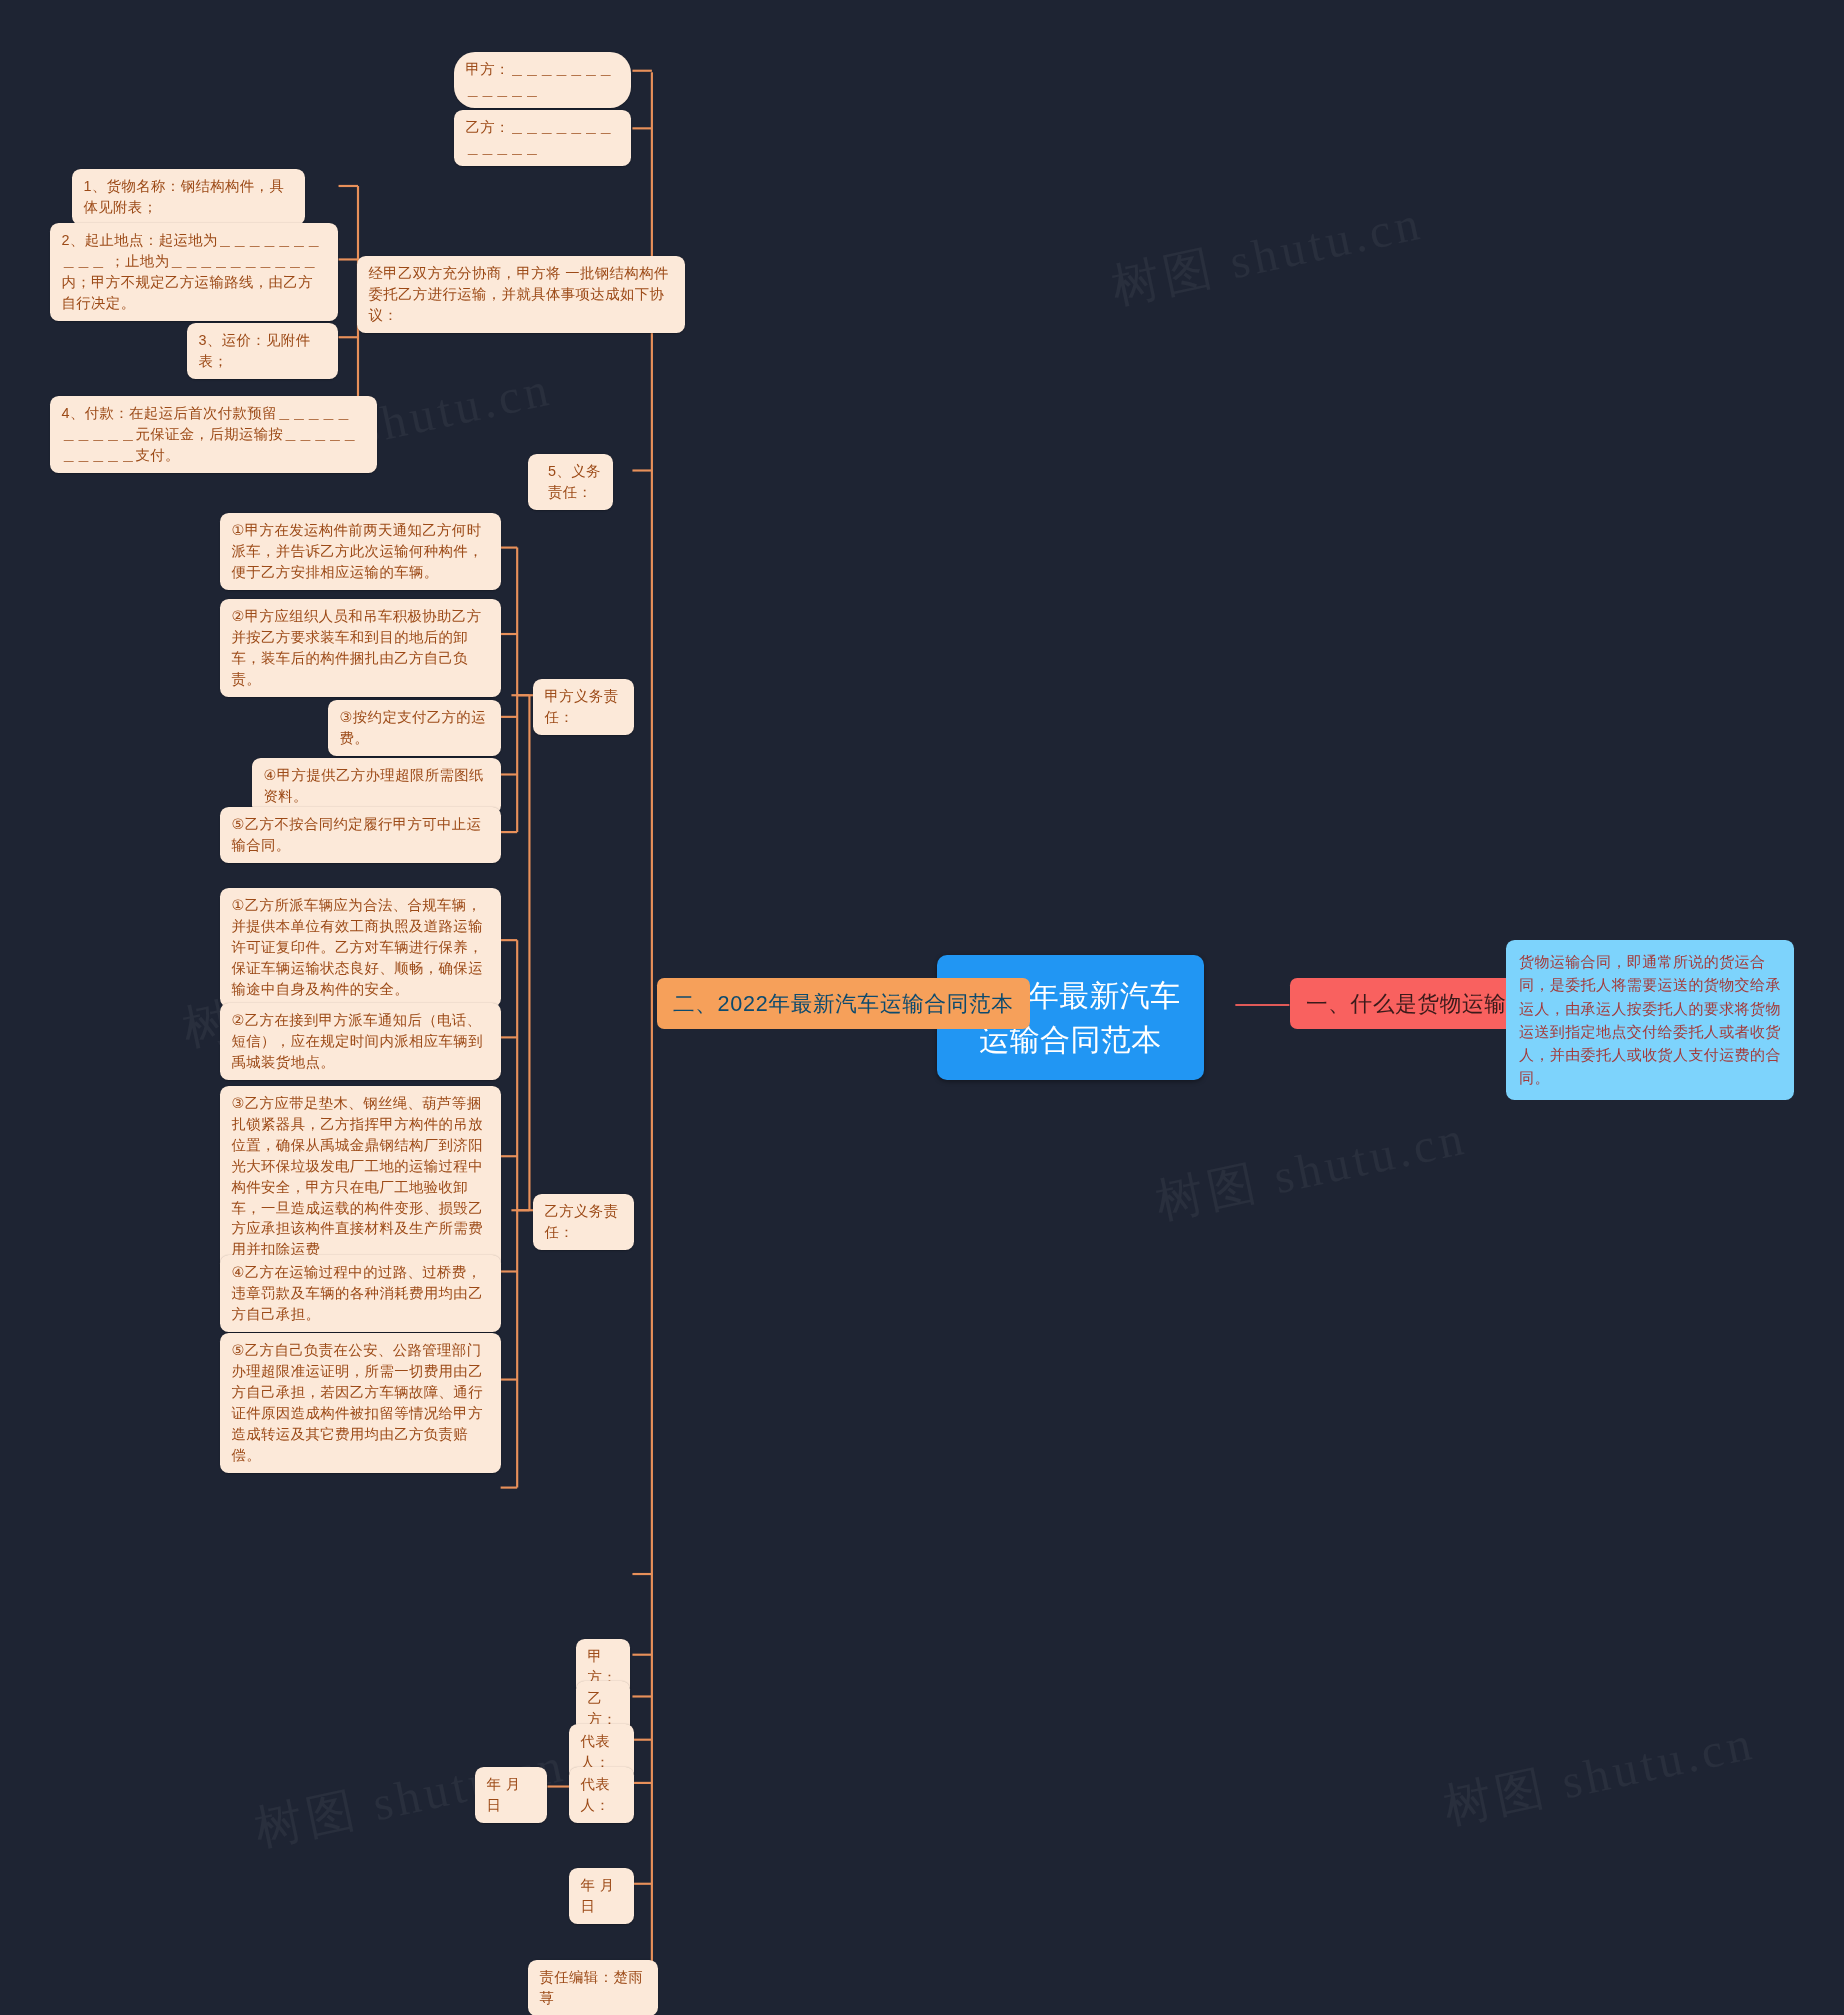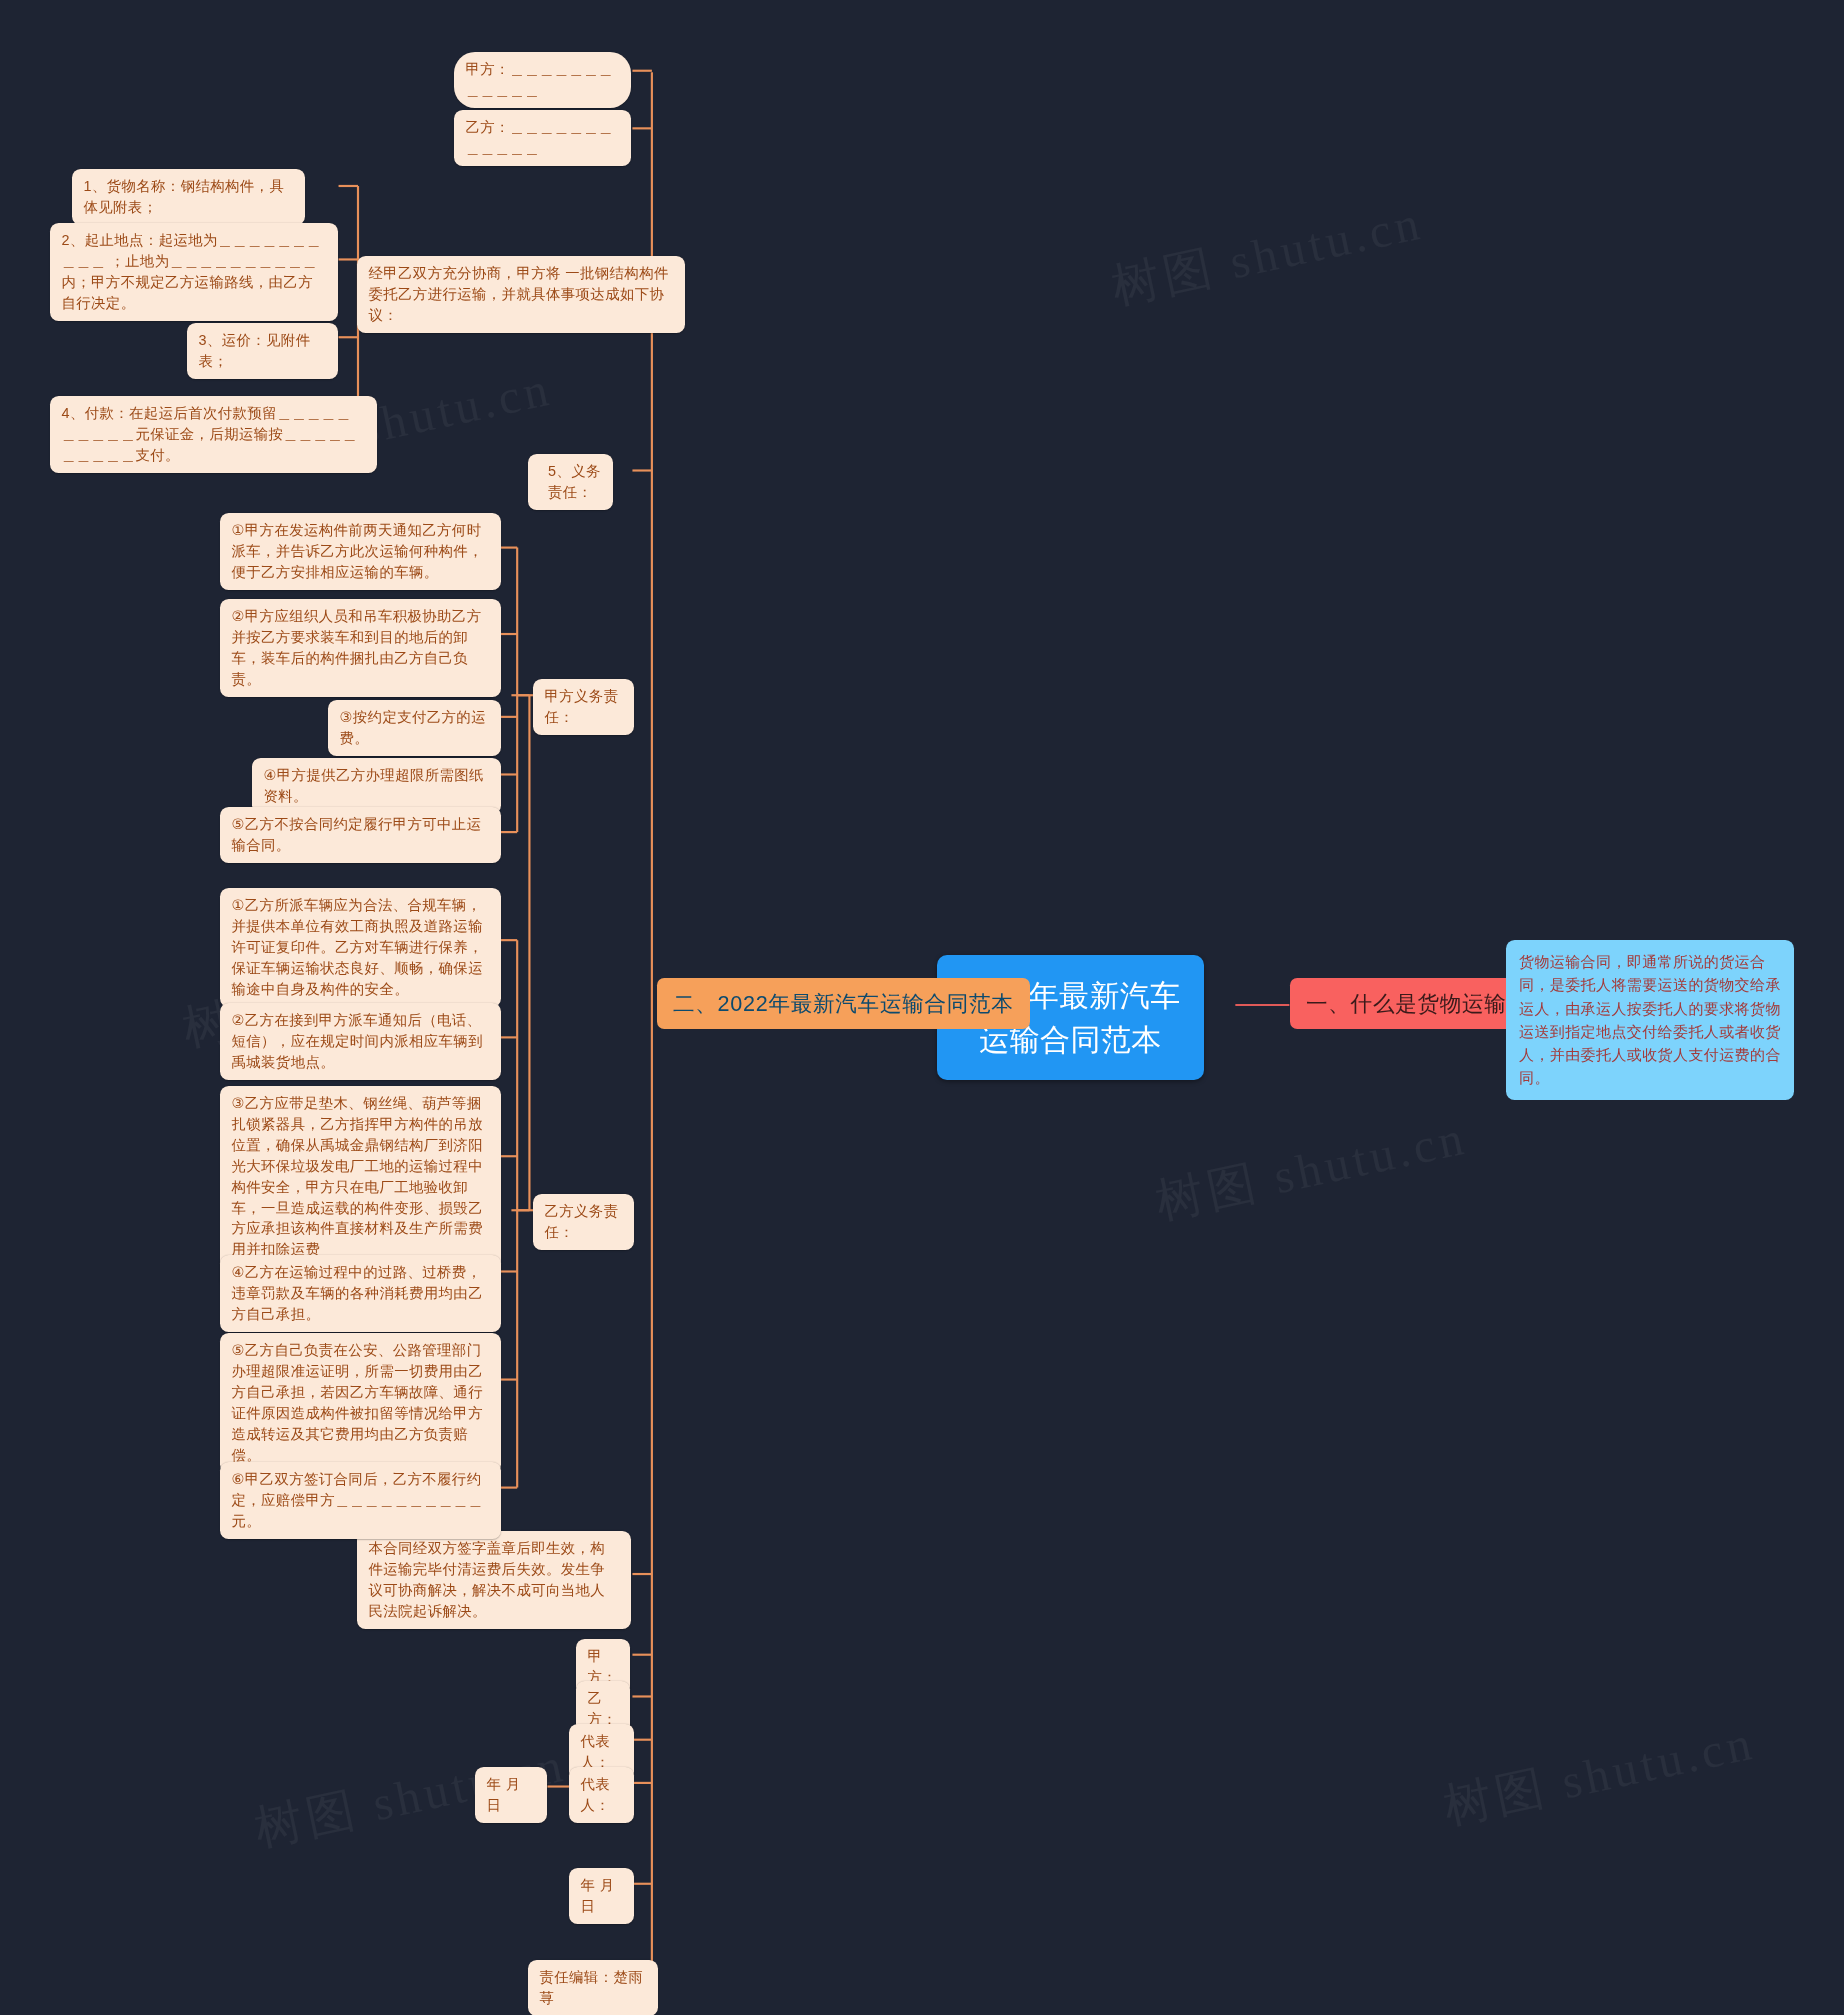--- a/index.html
+++ b/index.html
@@ -138,21 +138,20 @@
 
   <div class="node branch-orange" style="left:657px;top:978px;">二、2022年最新汽车运输合同范本</div>
 
   <div class="node leaf" style="left:454px;top:52px;width:177px;border-radius:21px;">甲方：＿＿＿＿＿＿＿＿＿＿＿＿</div>
   <div class="node leaf" style="left:454px;top:110px;width:177px;">乙方：＿＿＿＿＿＿＿＿＿＿＿＿</div>
 
   <div class="node leaf multiline" style="left:357px;top:256px;width:328px;">经甲乙双方充分协商，甲方将 一批钢结构构件委托乙方进行运输，并就具体事项达成如下协议：</div>
 
   <div class="node leaf" style="left:528px;top:454px;width:85px;padding-left:20px;">5、义务责任：</div>
 
-  <div class="node leaf multiline" style="left:357px;top:1531px;width:274px;">本合同经双方签字盖章后即生效，构件运输完毕付清运费后失效。发生争议可协商解决，解决不成可向当地人民法院起诉解决。</div>
 
   <div class="node leaf" style="left:576px;top:1639px;width:54px;">甲方：</div>
   <div class="node leaf" style="left:576px;top:1681px;width:54px;">乙方：</div>
   <div class="node leaf" style="left:569px;top:1724px;width:65px;">代表人：</div>
   <div class="node leaf" style="left:569px;top:1767px;width:65px;">代表人：</div>
   <div class="node leaf" style="left:475px;top:1767px;width:72px;justify-content:center;">年 月 日</div>
   <div class="node leaf" style="left:569px;top:1868px;width:65px;justify-content:center;">年 月 日</div>
   <div class="node leaf" style="left:528px;top:1960px;width:130px;">责任编辑：楚雨荨</div>
 
   <div class="node leaf" style="left:72px;top:169px;width:233px;">1、货物名称：钢结构构件，具体见附表；</div>
@@ -167,16 +166,15 @@
   <div class="node leaf multiline" style="left:220px;top:599px;width:281px;">②甲方应组织人员和吊车积极协助乙方并按乙方要求装车和到目的地后的卸车，装车后的构件捆扎由乙方自己负责。</div>
   <div class="node leaf" style="left:328px;top:700px;width:173px;">③按约定支付乙方的运费。</div>
   <div class="node leaf" style="left:252px;top:758px;width:249px;">④甲方提供乙方办理超限所需图纸资料。</div>
   <div class="node leaf multiline" style="left:220px;top:807px;width:281px;">⑤乙方不按合同约定履行甲方可中止运输合同。</div>
 
   <div class="node leaf multiline" style="left:220px;top:888px;width:281px;">①乙方所派车辆应为合法、合规车辆，并提供本单位有效工商执照及道路运输许可证复印件。乙方对车辆进行保养，保证车辆运输状态良好、顺畅，确保运输途中自身及构件的安全。</div>
   <div class="node leaf multiline" style="left:220px;top:1003px;width:281px;">②乙方在接到甲方派车通知后（电话、短信），应在规定时间内派相应车辆到禹城装货地点。</div>
   <div class="node leaf multiline" style="left:220px;top:1086px;width:281px;">③乙方应带足垫木、钢丝绳、葫芦等捆扎锁紧器具，乙方指挥甲方构件的吊放位置，确保从禹城金鼎钢结构厂到济阳光大环保垃圾发电厂工地的运输过程中构件安全，甲方只在电厂工地验收卸车，一旦造成运载的构件变形、损毁乙方应承担该构件直接材料及生产所需费用并扣除运费＿＿＿＿＿＿＿＿＿＿元。</div>
   <div class="node leaf multiline" style="left:220px;top:1255px;width:281px;">④乙方在运输过程中的过路、过桥费，违章罚款及车辆的各种消耗费用均由乙方自己承担。</div>
   <div class="node leaf multiline" style="left:220px;top:1333px;width:281px;">⑤乙方自己负责在公安、公路管理部门办理超限准运证明，所需一切费用由乙方自己承担，若因乙方车辆故障、通行证件原因造成构件被扣留等情况给甲方造成转运及其它费用均由乙方负责赔偿。</div>
-  <div class="node leaf multiline" style="left:220px;top:1462px;width:281px;">⑥甲乙双方签订合同后，乙方不履行约定，应赔偿甲方＿＿＿＿＿＿＿＿＿＿元。</div>
 
 </div>
 
 
 </body></html>

